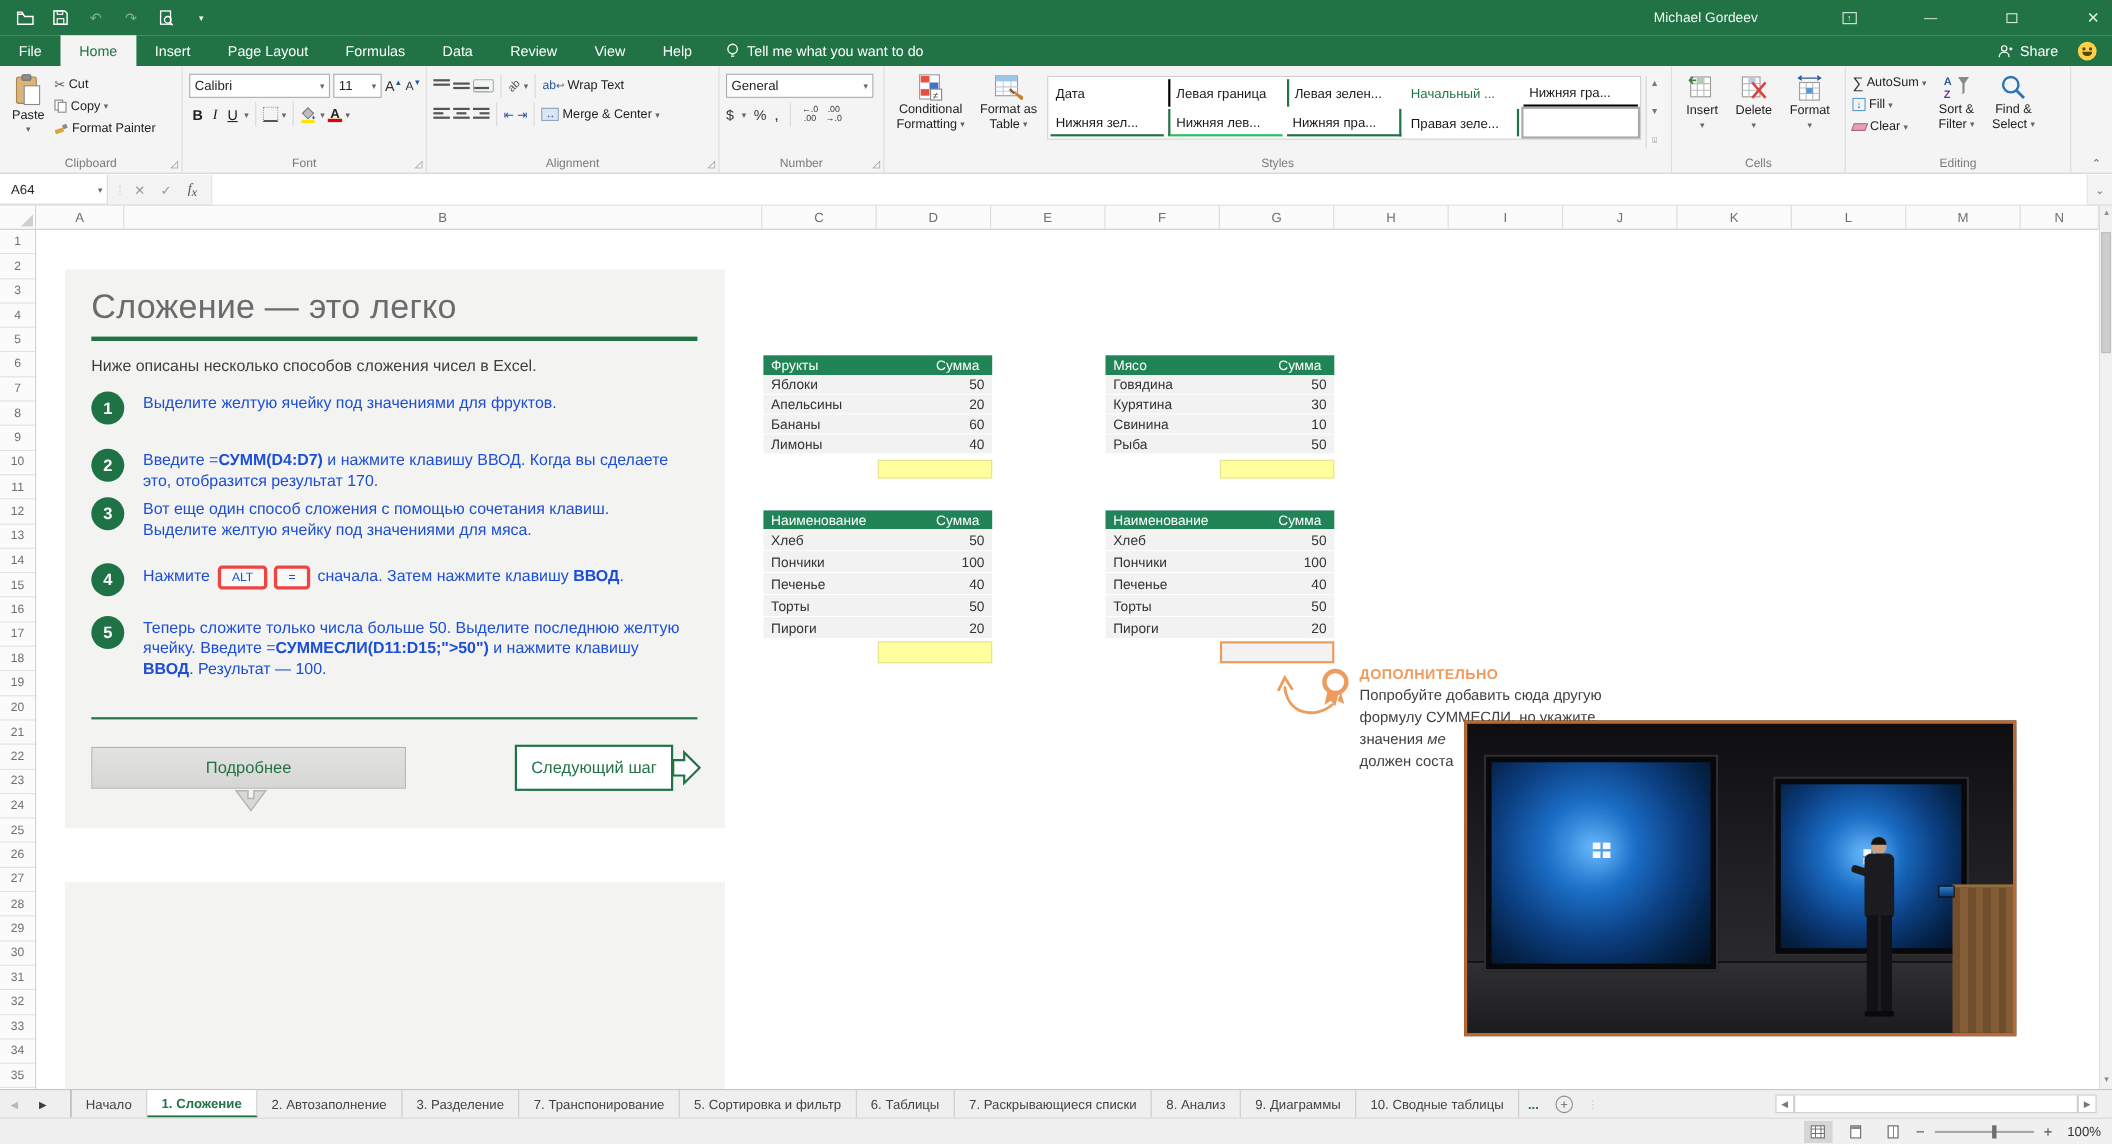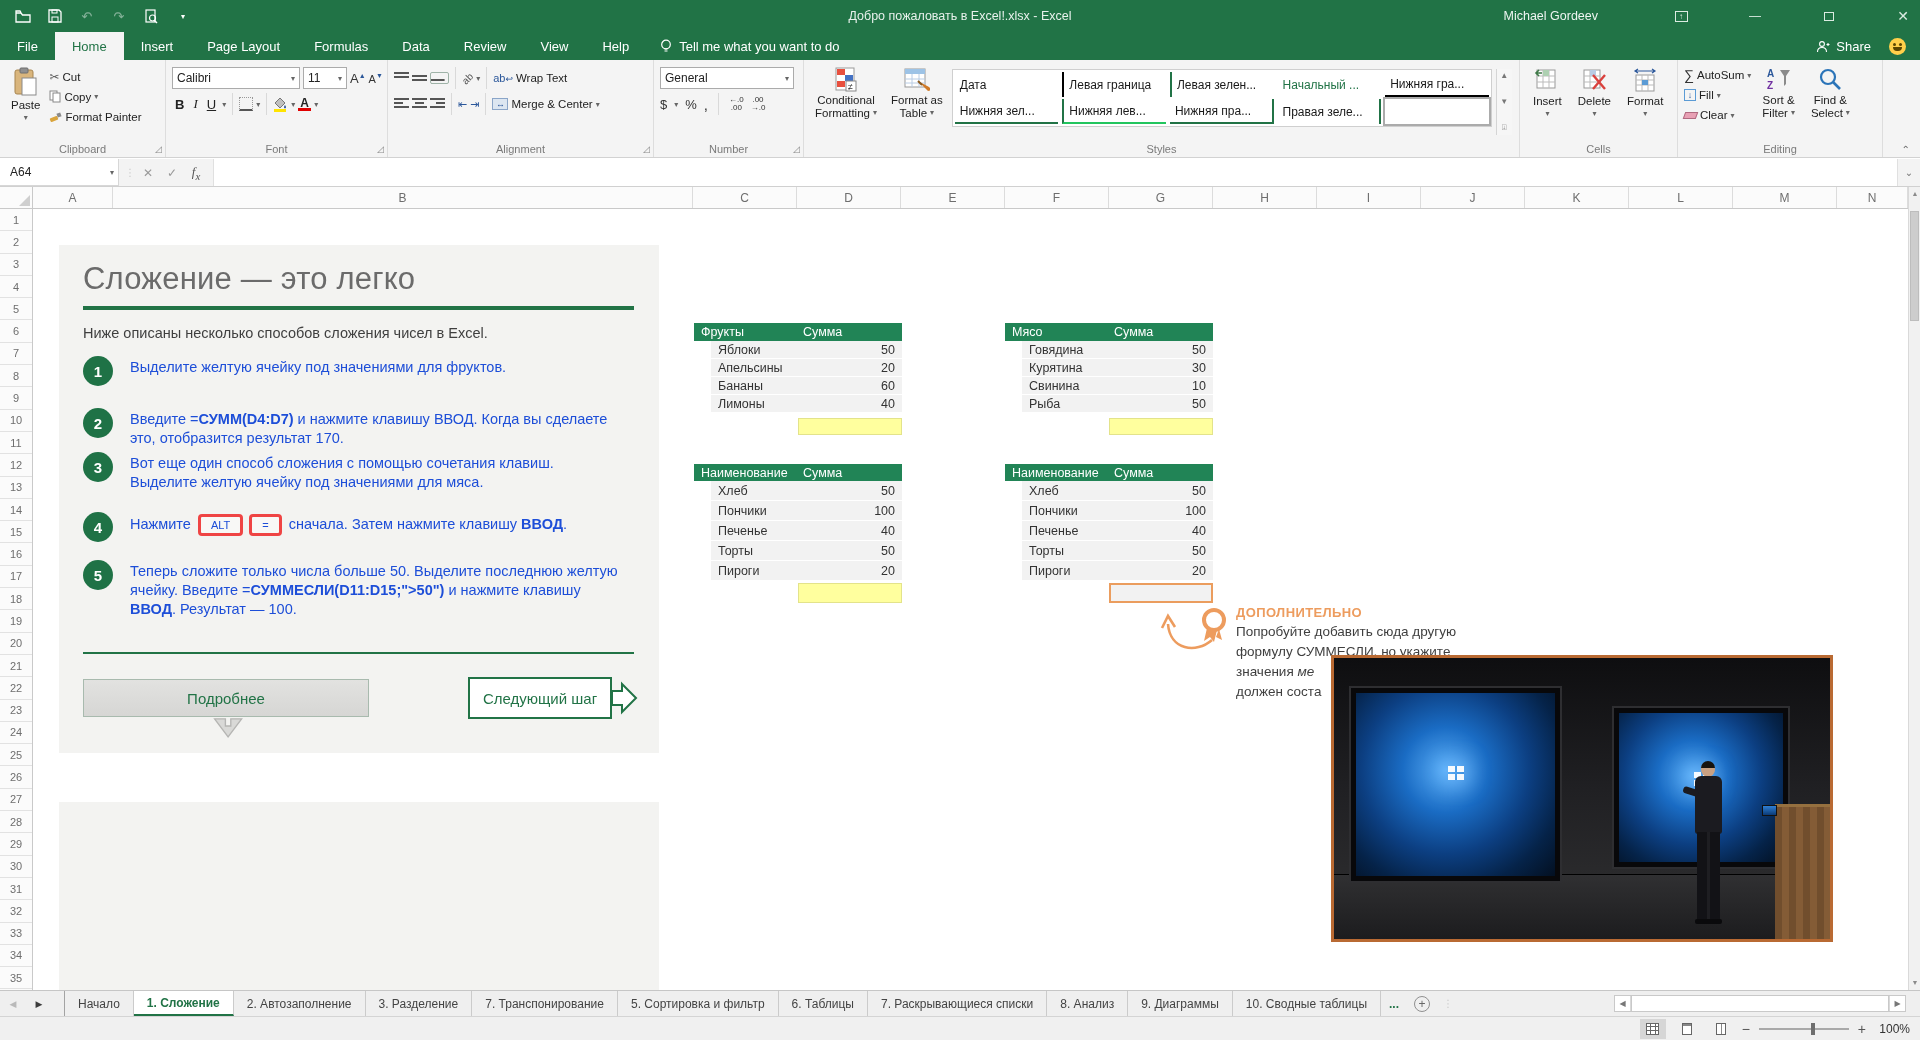--- a/index.html
+++ b/index.html
@@ -55,21 +55,21 @@
   .gcell.gb{border-bottom:2px solid #217346;}
   .gcell.glb{border-left:2px solid #217346;border-bottom:2px solid #22c55e;}
   .gcell.grb{border-right:2px solid #217346;border-bottom:2px solid #217346;}
   .gcell.gr{border-right:2px solid #217346;}
   .gcell.sel{outline:2px solid #ababab;}
   #gal-strip{width:16px;height:66px;border-left:1px solid #d5d5d5;display:flex;flex-direction:column;justify-content:space-between;align-items:center;background:#f6f6f6;padding:2px 0;font-size:8px;color:#777;margin-top:4px;}
   #ribbon-collapse{position:absolute;right:10px;bottom:2px;font-size:10px;color:#666;}
 
   
   #fbar{position:absolute;left:0;top:159px;width:1920px;height:28px;background:#f3f3f3;border-bottom:1px solid #d0d0d0;display:flex;align-items:stretch;}
-  #namebox{width:119px;background:#fff;border:1px solid #d7d7d7;border-top:none;border-left:none;display:flex;align-items:center;justify-content:space-between;padding:0 4px 0 10px;font-size:12px;color:#222;}
+  #namebox{width:98px;background:#fff;border:1px solid #d7d7d7;border-top:none;border-left:none;display:flex;align-items:center;justify-content:space-between;padding:0 4px 0 10px;font-size:12px;color:#222;}
   #fb-btns{display:flex;align-items:center;gap:2px;padding:0 6px;color:#9a9a9a;}
   .fb-b{width:22px;text-align:center;font-size:12px;}
   #fx{font-style:italic;font-family:"Liberation Serif",serif;color:#555;font-size:13px;}
   #formula-input{flex:1;background:#fff;border-left:1px solid #e0e0e0;border-right:1px solid #e0e0e0;font-size:12px;display:flex;align-items:center;padding:0 6px;color:#222;}
   #fb-exp{width:22px;display:flex;align-items:center;justify-content:center;color:#777;font-size:10px;}
 
   
   #corner{position:absolute;left:0;top:187px;width:33px;height:22px;background:#fbfbfb;border-right:1px solid #c9c9c9;border-bottom:1px solid #c9c9c9;}
   #corner:after{content:'';position:absolute;right:2px;bottom:2px;border-left:11px solid transparent;border-bottom:11px solid #cfcfcf;}
   #colhdrs{position:absolute;left:33px;top:187px;width:1875px;height:22px;display:flex;overflow:hidden;border-bottom:1px solid #c9c9c9;background:#fbfbfb;}
@@ -94,24 +94,24 @@
   .step-num{width:30px;height:30px;border-radius:50%;background:#1f7246;color:#fff;font-size:15px;font-weight:700;display:flex;align-items:center;justify-content:center;flex:none;}
   .step-txt{width:492px;font-size:14.5px;color:#1d4ed8;line-height:19px;padding-top:2px;}
   .kcap{display:inline-block;border:3px solid #ef4444;border-radius:4px;padding:0 10px;font-size:11px;margin:0 3px;line-height:16px;background:#f8f8f6;}
   #btn-more{position:absolute;left:50px;top:470px;width:286px;height:38px;background:linear-gradient(#e2e2e0,#d6d6d4);border:1px solid #a8baae;color:#217346;font-size:15px;display:flex;align-items:center;justify-content:center;}
   #more-arrow{position:absolute;left:178px;top:508px;}
   #btn-next{position:absolute;left:435px;top:468px;width:144px;height:42px;background:#fff;border:2px solid #217346;color:#217346;font-size:15px;display:flex;align-items:center;justify-content:center;}
   #next-arrow{position:absolute;left:577px;top:472px;}
 
   
   .xtable{position:absolute;width:208px;}
-  .t-head{background:#218456;color:#fff;display:flex;font-size:12.5px;align-items:center;}
+  .t-head{background:#218456;color:#fff;display:flex;font-size:12.5px;align-items:center;gap:48px;}
   .t-head span:first-child{width:104px;padding-left:7px;}
   .t-head span:last-child{padding-left:5px;}
-  .t-row{background:#f2f2f2;display:flex;font-size:12.5px;color:#333;align-items:center;border-bottom:1px solid #fff;margin-left:17px;}
+  .t-row{background:#f2f2f2;display:flex;font-size:12.5px;color:#333;align-items:center;border-bottom:1px solid #fff;}
   .t-row span:first-child{width:104px;padding-left:7px;}
   .t-row span:last-child{width:104px;text-align:right;padding-right:7px;}
   .t-foot{margin-left:104px;width:104px;}
   .t-foot.yellow{background:#ffff9e;border:1px solid #e3e38b;}
   .t-foot.orange{background:#f2f2f2;border:2px solid #eb9d5e;}
 
   
   #callout-title{position:absolute;left:1203px;top:396px;font-size:13px;font-weight:700;color:#ed9c5e;letter-spacing:.4px;}
   .co-line{position:absolute;left:1203px;font-size:13.5px;color:#3f3f3f;white-space:nowrap;}
   #medal{position:absolute;left:1166px;top:398px;}
@@ -186,21 +186,20 @@
     <span class="qat-ic dim">↷</span>
     <span class="qat-ic">
       <svg width="14" height="15" viewBox="0 0 14 15">
           <rect x="2" y="1" width="9" height="12" fill="none" stroke="#fff" stroke-width="1.2"></rect>
           <circle cx="8.5" cy="9" r="3" fill="none" stroke="#fff" stroke-width="1.2"></circle>
           <path d="M10.5 11.5 L13 14" stroke="#fff" stroke-width="1.4"></path>
         </svg>
     </span>
     <span class="qat-ic" style="font-size:8px;">▾</span>
   </div>
-  <div id="title-text">Добро пожаловать в Excel!.xlsx  -  Excel</div>
   <div id="tb-right">
     <span id="user-name">Michael Gordeev</span>
     <span class="winbtn">
         <span class="ribopt">↑</span>
       </span>
     <span class="winbtn">—</span>
     <span class="winbtn">
         <span class="rest"></span>
       </span>
     <span class="winbtn" style="font-size:14px;">✕</span>

